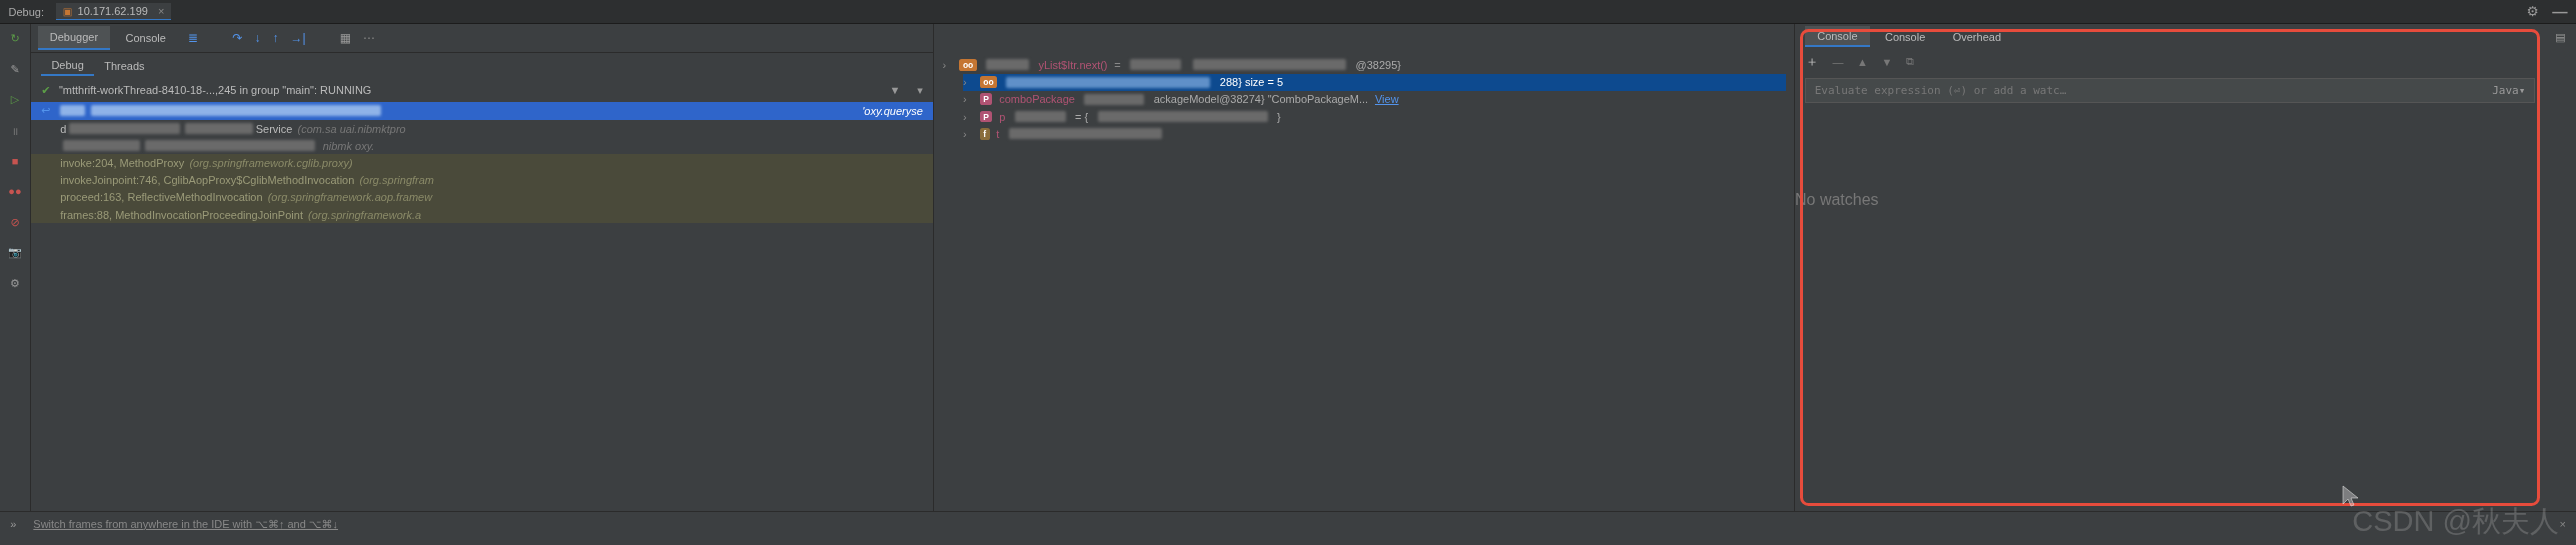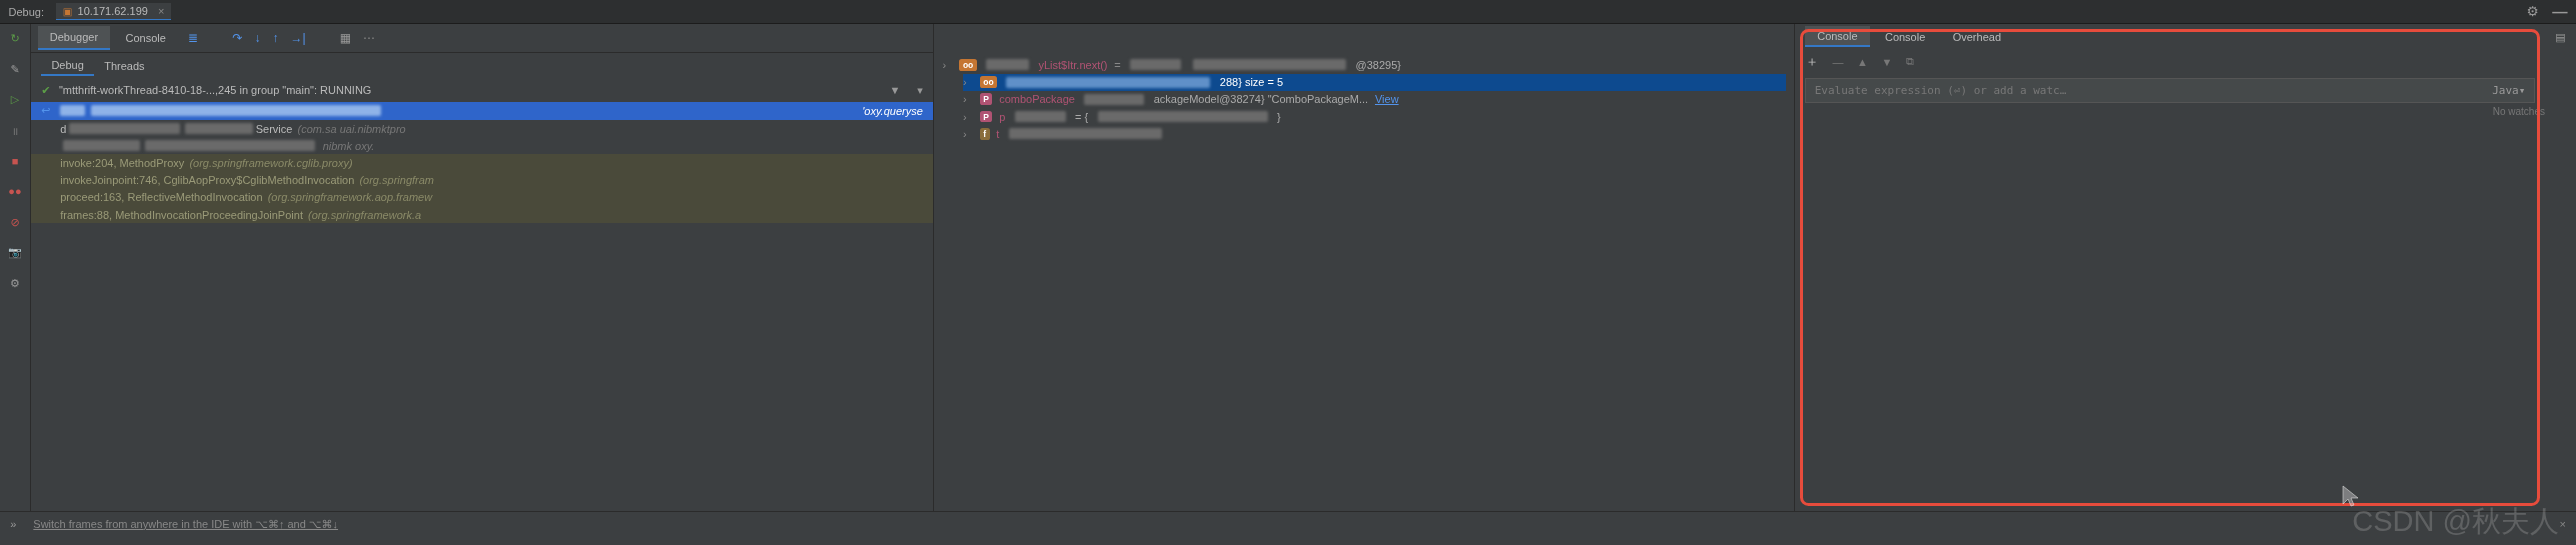--- a/index.html
+++ b/index.html
@@ -159,23 +159,24 @@
       border: 0.9px solid #555;
       color: #777;
       font-family: monospace;
       font-size: 11px;
       display: flex;
       align-items: center;
       justify-content: space-between;
     }
     .watch-input .lang { color: #999; }
     .no-watches {
-      text-align: right;
+      text-align: left;
       color: #777;
-      font-size: 10px;
+      margin-top: 85px;
+      font-size: 16px;
     }
     .red-box {
       position: absolute;
       border: 3.4px solid #e74c3c;
       border-radius: 8.5px;
       pointer-events: none;
     }
     .right-gutter { width: 31px; display: flex; flex-direction: column; align-items: center; padding-top: 6.8px; gap: 15.3px; }
 
     .bottom-bar {

